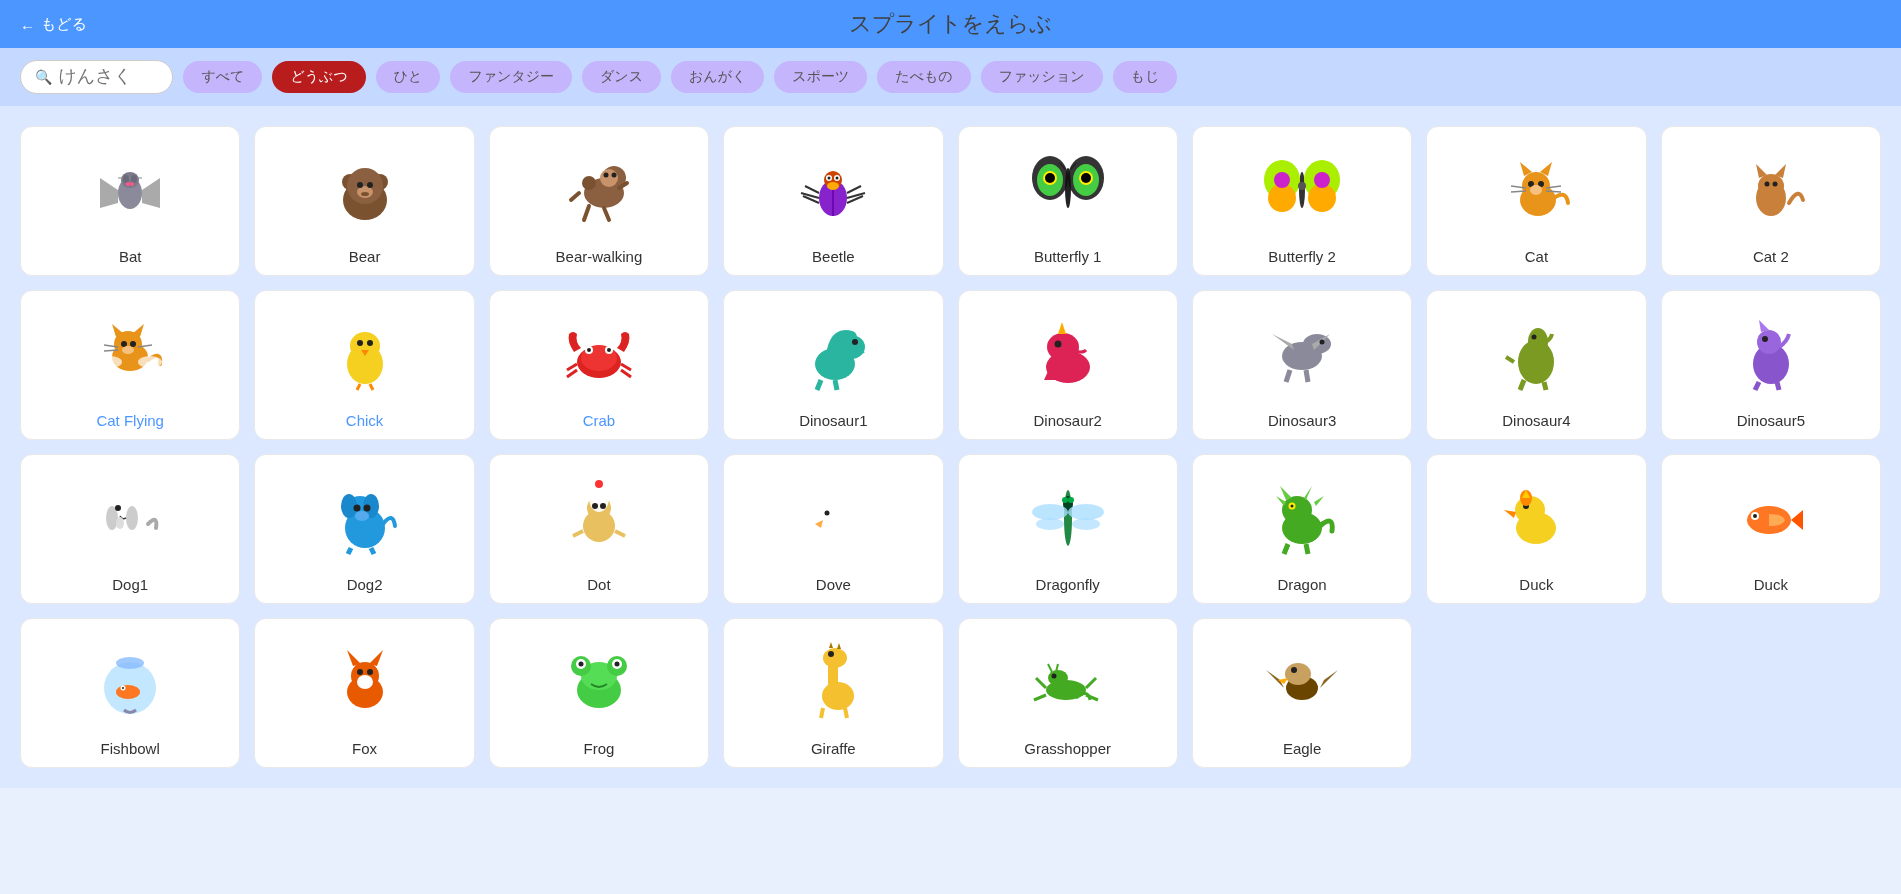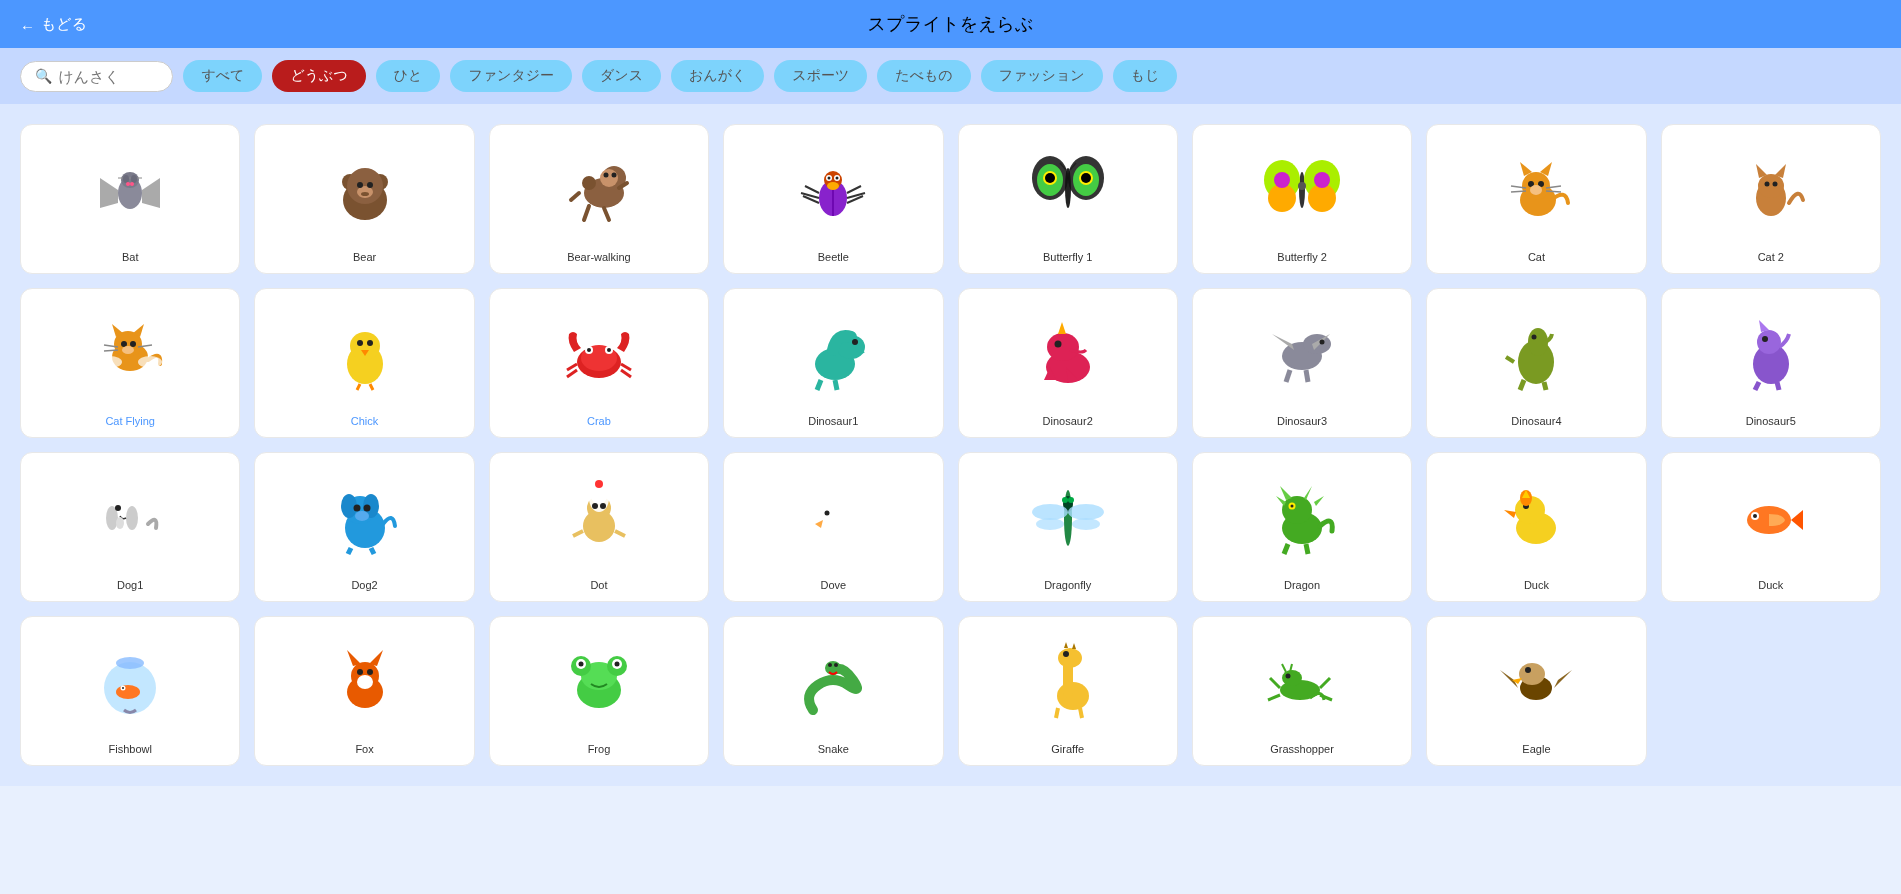--- a/index.html
+++ b/index.html
@@ -18,22 +18,22 @@
       position: absolute;
       left: 20px;
       display: flex;
       align-items: center;
       gap: 6px;
       color: white;
       font-size: 15px;
       cursor: pointer;
     }
     .header-title {
-      color: #000000;
-      font-size: 18px;
+      color: #404040;
+      font-size: 22px;
       font-weight: 500;
     }
 
     
     .filter-bar {
       background: #c5d8ff;
       padding: 12px 20px;
       display: flex;
       align-items: center;
       gap: 10px;
@@ -44,37 +44,38 @@
       align-items: center;
       background: white;
       border-radius: 20px;
       padding: 6px 14px;
       gap: 6px;
       border: 1px solid #ccc;
     }
     .search-box input {
       border: none;
       outline: none;
-      font-size: 15px;
+      font-size: 18px;
       color: #15803d;
       width: 100px;
       background: transparent;
+      font-family: Liberation Mono, monospace;
     }
     .search-icon-svg {
       color: #aaa;
       font-size: 14px;
     }
     .filter-btn {
       border-radius: 20px;
       padding: 7px 18px;
       font-size: 14px;
       font-weight: 500;
       cursor: pointer;
       border: none;
-      background: #7dd3fc;
+      background: #c4b5fd;
       color: #555;
     }
     .filter-btn.active {
       background: #b91c1c;
       color: white;
     }
 
     
     .sprite-grid {
       display: grid;
@@ -100,21 +101,21 @@
     .sprite-img {
       flex: 1;
       display: flex;
       align-items: center;
       justify-content: center;
       width: 100%;
       font-size: 60px;
       margin-bottom: 4px;
     }
     .sprite-label {
-      font-size: 11px;
+      font-size: 15px;
       color: #333;
       text-align: center;
       margin-top: 6px;
     }
     .sprite-label.blue {
       color: #4c97ff;
     }
   </style>
 </head>
 <body>
@@ -563,32 +564,20 @@
           <circle cx="22" cy="24" r="2.5" fill="#222"></circle>
           <circle cx="58" cy="24" r="2.5" fill="#222"></circle>
           <path d="M32,44 Q40,50 48,44" stroke="#228822" stroke-width="2" fill="none"></path>
         </svg>
       </div>
       <div class="sprite-label">Frog</div>
     </div>
     <div class="sprite-card">
       <div class="sprite-img">
         <svg viewBox="0 0 80 80" width="80" height="80">
-          <path d="M20,70 Q10,55 25,45 Q40,35 55,45 Q70,55 60,40 Q50,25 40,30" stroke="#44aa44" stroke-width="10" fill="none" stroke-linecap="round"></path>
-          <ellipse cx="40" cy="28" rx="8" ry="7" fill="#44aa44"></ellipse>
-          <circle cx="37" cy="25" r="2" fill="#222"></circle>
-          <circle cx="43" cy="25" r="2" fill="#222"></circle>
-          <path d="M36,32 Q40,36 44,32" stroke="red" stroke-width="2" fill="none"></path>
-        </svg>
-      </div>
-      <div class="sprite-label">Snake</div>
-    </div>
-    <div class="sprite-card">
-      <div class="sprite-img">
-        <svg viewBox="0 0 80 80" width="80" height="80">
           <ellipse cx="45" cy="56" rx="16" ry="14" fill="#f5c030"></ellipse>
           <rect x="35" y="20" width="10" height="38" rx="5" fill="#f5c030"></rect>
           <ellipse cx="42" cy="18" rx="12" ry="10" fill="#f5c030"></ellipse>
           <circle cx="38" cy="14" r="3" fill="#222"></circle>
           <polygon points="36,8 38,2 40,8" fill="#aa7700"></polygon>
           <polygon points="44,9 46,3 48,9" fill="#aa7700"></polygon>
           <line x1="30" y1="68" x2="28" y2="78" stroke="#f5c030" stroke-width="4"></line>
           <line x1="52" y1="68" x2="54" y2="78" stroke="#f5c030" stroke-width="4"></line>
         </svg>
       </div>

